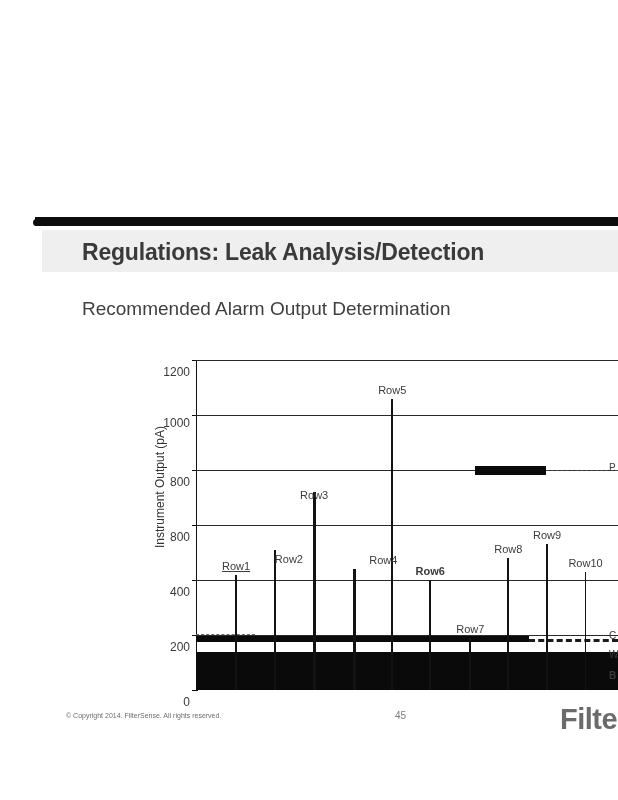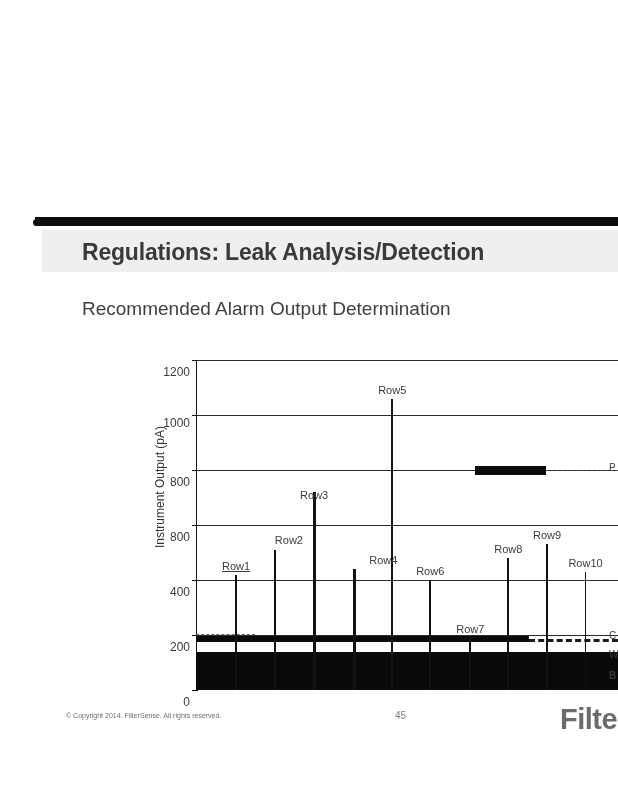--- a/index.html
+++ b/index.html
@@ -152,25 +152,25 @@
           <div class="spike" style="left: 157.25px; width: 2.4px; height: 121px;"></div>
           <div class="spike" style="left: 195.23px; width: 1.8px; height: 291.5px;"></div>
           <div class="spike" style="left: 233.21px; width: 1.8px; height: 110px;"></div>
           <div class="spike" style="left: 273.3px; width: 1.8px; height: 52.25px;"></div>
           <div class="spike" style="left: 311.28px; width: 1.8px; height: 132px;"></div>
           <div class="spike" style="left: 350.104px; width: 1.8px; height: 145.75px;"></div>
           <div class="spike" style="left: 388.506px; width: 1.8px; height: 118.25px;"></div>
         </div>
       <div id="spike-labels">
           <div class="spike-label" style="left: 40.09px; top: 199.5px; text-decoration: underline;">Row1</div>
-          <div class="spike-label" style="left: 78.914px; top: 174px; padding-left: 28px;">Row2</div>
+          <div class="spike-label" style="left: 78.914px; top: 193px; padding-left: 28px;">Row2</div>
           <div class="spike-label" style="left: 118.16px; top: 129px;">Row3</div>
           <div class="spike-label" style="left: 158.25px; top: 194px; margin-left: 29px;">Row4</div>
           <div class="spike-label" style="left: 196.23px; top: 23.5px;">Row5</div>
-          <div class="spike-label" style="left: 234.21px; top: 205px;">Row6</div>
+          <div class="spike-label" style="left: 234.21px; top: 205px; font-weight: bold;">Row6</div>
           <div class="spike-label" style="left: 274.3px; top: 262.75px;">Row7</div>
           <div class="spike-label" style="left: 312.28px; top: 183px;">Row8</div>
           <div class="spike-label" style="left: 351.104px; top: 169.25px;">Row9</div>
           <div class="spike-label" style="left: 389.506px; top: 196.75px;">Row10</div>
         </div>
     </div>
   </div>
 
   <div class="side-label" style="left:609px;top:462px;width:9px;">P</div>
   <div class="side-label" style="left:609px;top:630px;width:9px;">C</div>

